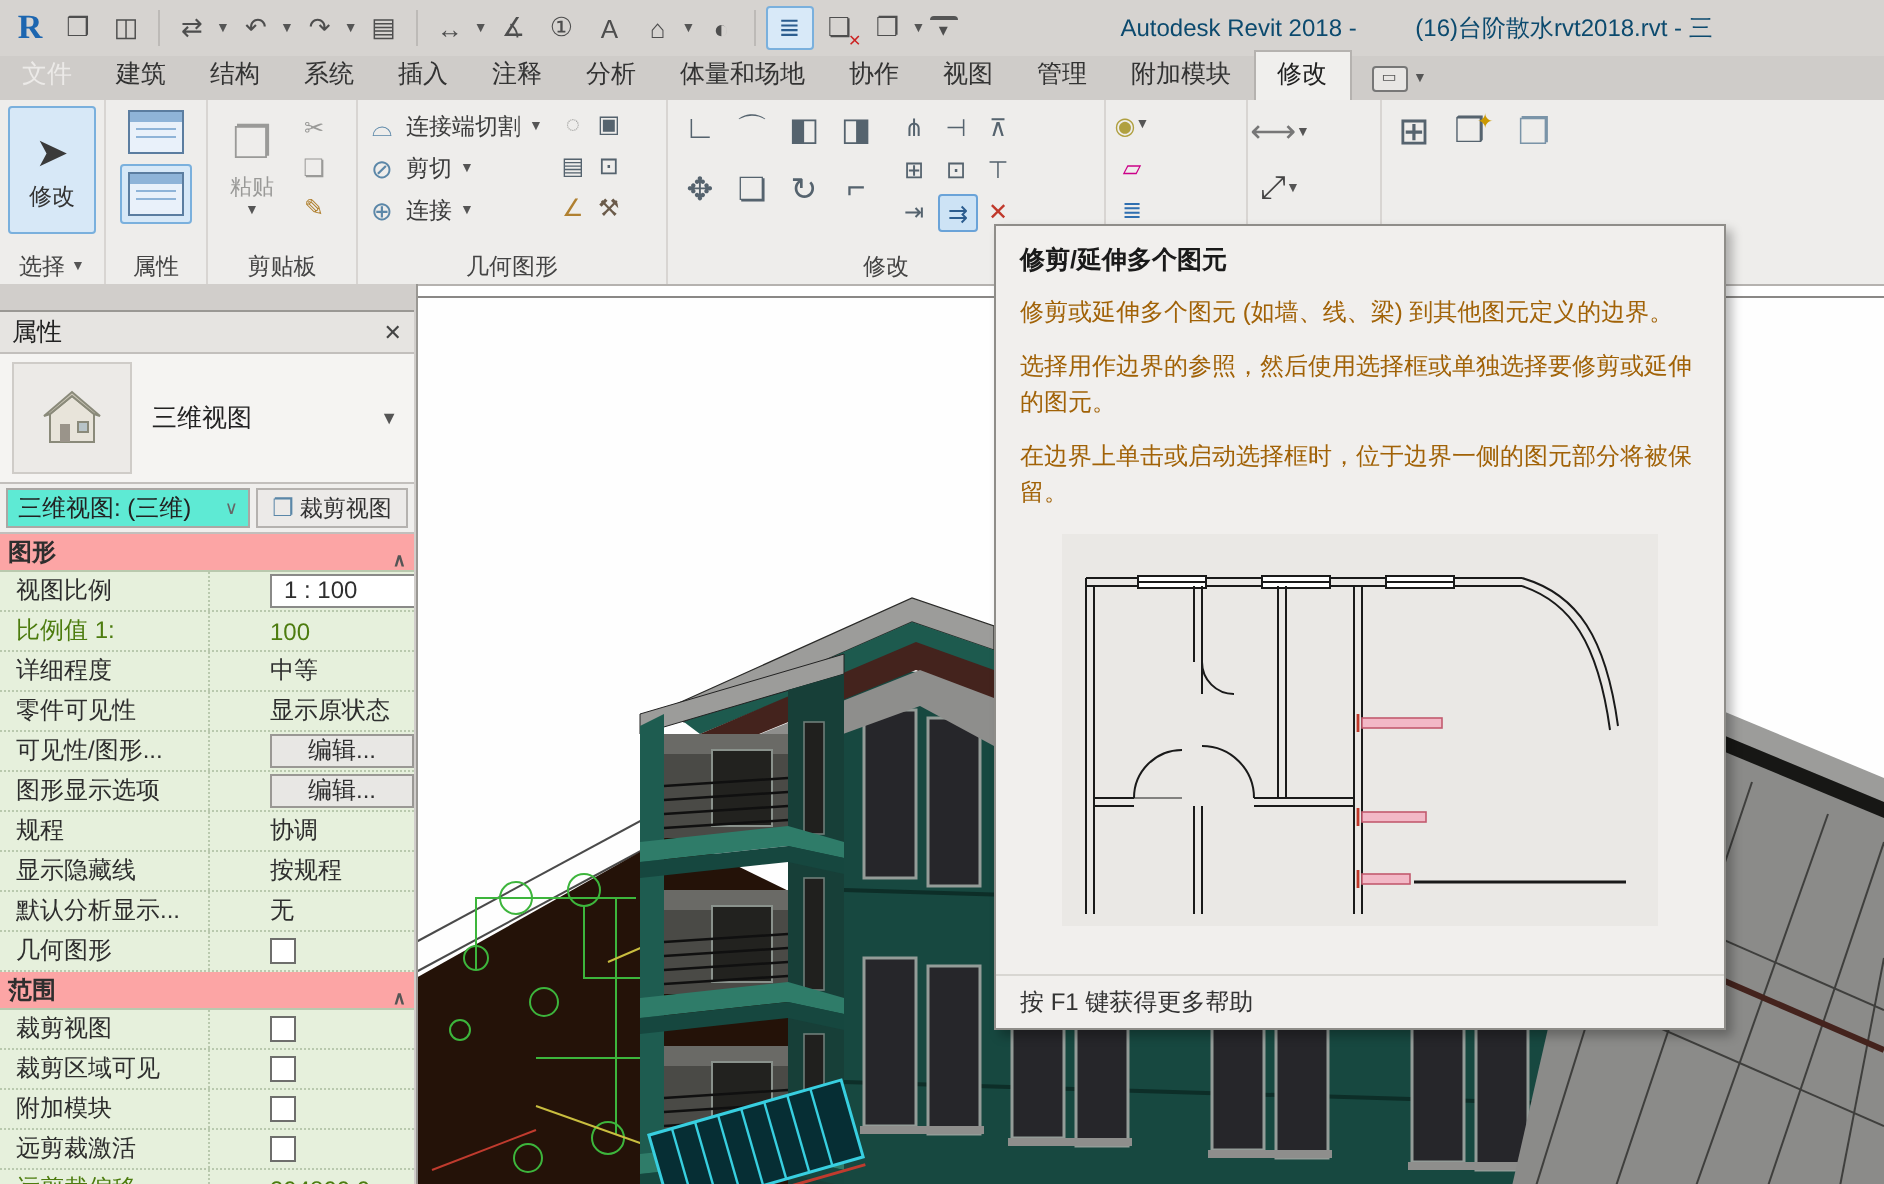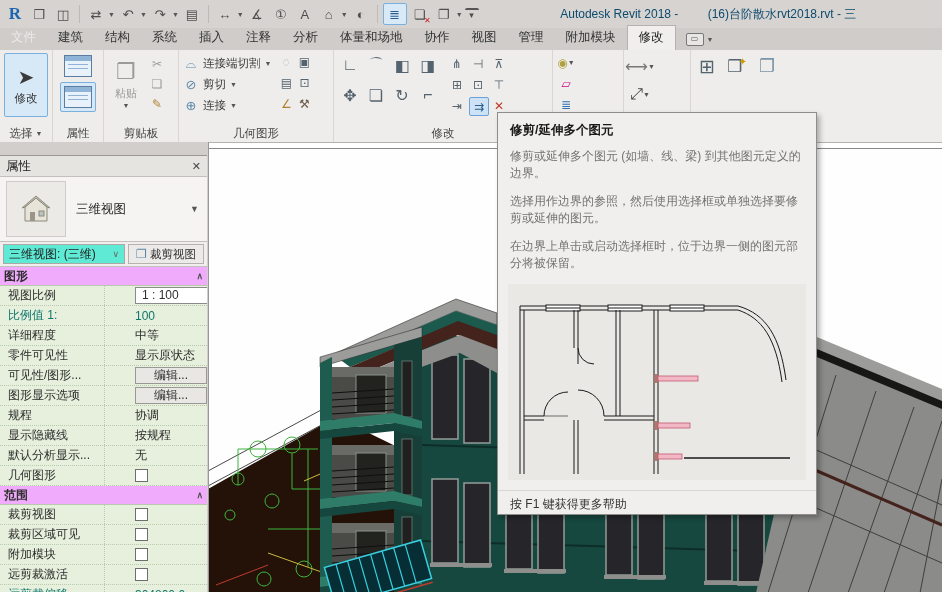--- a/index.html
+++ b/index.html
@@ -65,37 +65,37 @@
   .typesel{height:64px;border-bottom:1px solid #c2bfbc;background:#f5f4f2;display:flex;align-items:center;padding:0 6px;gap:10px;}
   .typesel .thumb{width:58px;height:54px;background:#eceae7;border:1px solid #cfccc8;display:flex;align-items:center;justify-content:center;}
   .typesel .tname{flex:1;font-size:12.5px;color:#222;}
   .typesel .tdd{color:#555;font-size:9px;padding-right:2px;}
   .instrow{height:24px;display:flex;align-items:stretch;border-bottom:1px solid #c2bfbc;background:#f0efed;}
   .instsel{flex:1;border:1px solid #aaa7a4;background:#5eead4;margin:2px 3px;display:flex;align-items:center;padding:0 5px;font-size:12px;color:#222;}
   .instsel .dd{margin-left:auto;color:#666;font-size:9px;}
   .edittype{width:74px;margin:2px 3px 2px 0;border:1px solid #b5b2af;background:#eceae8;display:flex;align-items:center;justify-content:center;gap:3px;font-size:11.5px;color:#333;}
   .edittype .eic{color:#5b87a8;font-size:12px;}
   .pgrid{flex:1;overflow:hidden;background:#e6f0dc;}
-  .psec{height:18px;background:#f0abfc;border-bottom:1px solid #b9c9ae;display:flex;align-items:center;padding:0 4px;font-weight:bold;font-size:12px;color:#2e2e2e;font-family:Liberation Serif, serif;}
+  .psec{height:18px;background:#fca5a5;border-bottom:1px solid #b9c9ae;display:flex;align-items:flex-end;padding:0 4px;font-weight:bold;font-size:12px;color:#2e2e2e;font-family:Liberation Serif, serif;}
   .psec .col{margin-left:auto;font-size:9px;color:#555;}
   .prow{height:19px;display:flex;align-items:center;border-bottom:1px dotted #b9c9ae;font-size:12px;color:#2e2e2e;}
   .plabel{width:96px;padding-left:8px;white-space:nowrap;overflow:hidden;border-right:1px dotted #b9c9ae;align-self:stretch;display:flex;align-items:center;}
   .pval{flex:1;padding-left:6px;display:flex;align-items:center;overflow:hidden;white-space:nowrap;margin-left:24px;}
-  .prow.dis .plabel,.prow.dis .pval{color:#0f766e;}
+  .prow.dis .plabel,.prow.dis .pval{color:#4d7c0f;}
   .vinput{border:1px solid #8a8a88;background:#fff;padding:0px 6px;min-width:78px;height:15px;line-height:15px;}
   .vbtn{border:1px solid #9a9894;background:#e8e7e4;width:92px;text-align:center;height:15px;line-height:15px;box-shadow:0 1px 0 #c8c6c2;}
   .cbx{width:11px;height:11px;border:1px solid #6e6e6c;background:#fff;}
 
   
   .canvas{position:absolute;left:208px;top:148px;width:734px;height:444px;background:#fefefe;border-top:1px solid #8a8886;}
 
   
-  .tooltip{position:absolute;left:497px;top:112px;width:320px;height:403px;background:#f1efed;border:1px solid #8f8d89;box-shadow:3px 3px 5px rgba(0,0,0,.28);z-index:9;display:flex;flex-direction:column;padding:9px 12px 0;box-sizing:border-box;}
+  .tooltip{position:absolute;left:497px;top:112px;width:366px;height:403px;background:#f1efed;border:1px solid #8f8d89;box-shadow:3px 3px 5px rgba(0,0,0,.28);z-index:9;display:flex;flex-direction:column;padding:9px 12px 0;box-sizing:border-box;}
   .tt-title{font-weight:bold;font-size:12.5px;color:#1a1a1a;margin-bottom:9px;}
-  .tooltip p{margin:0 0 10px;font-size:12px;line-height:1.45;color:#737373;}
+  .tooltip p{margin:0 0 10px;font-size:12px;line-height:1.45;color:#a16207;}
   .tt-img{width:298px;height:196px;background:#eae8e5;align-self:center;margin-top:2px;}
   .tt-sep{height:1px;background:#d8d6d2;margin:10px -12px 0;}
   .tt-footer{height:26px;display:flex;align-items:center;font-size:12px;color:#333;}
 </style>
 </head>
 <body>
 <div class="app">
 
   <div class="titlebar">
     <div class="qat" id="qat">

